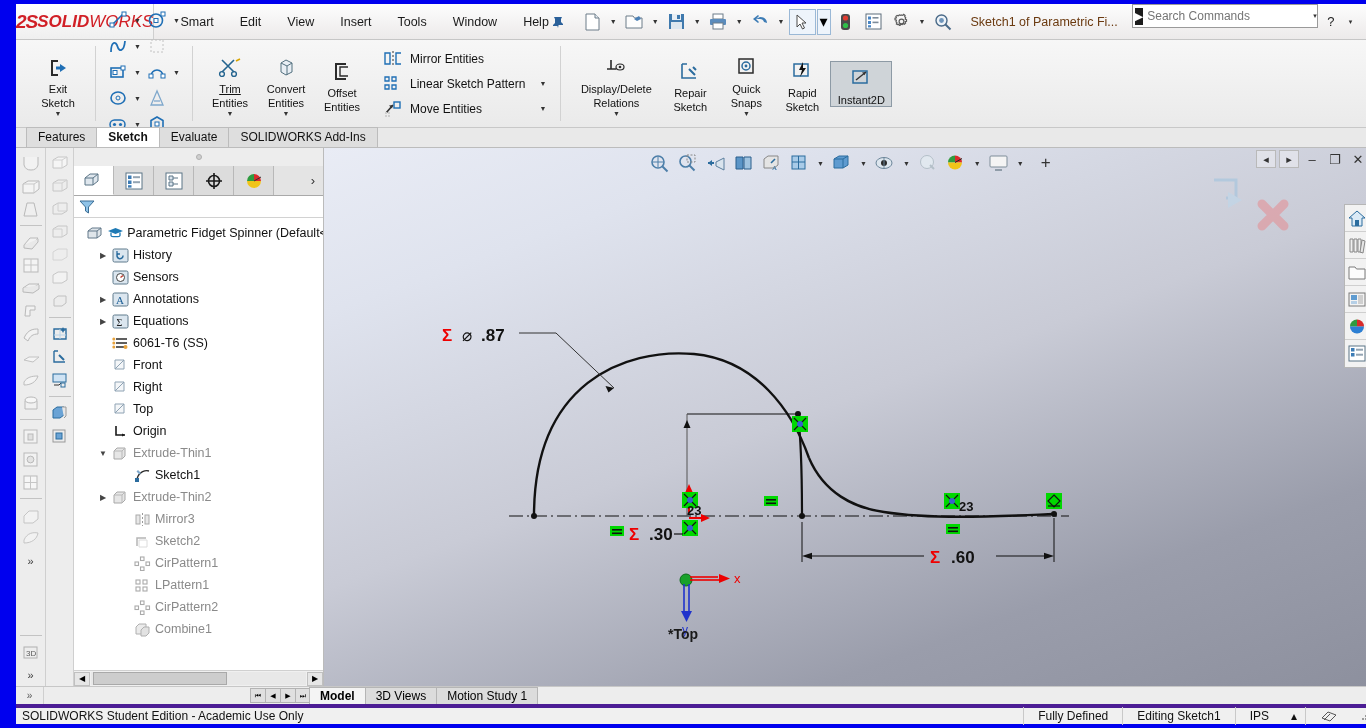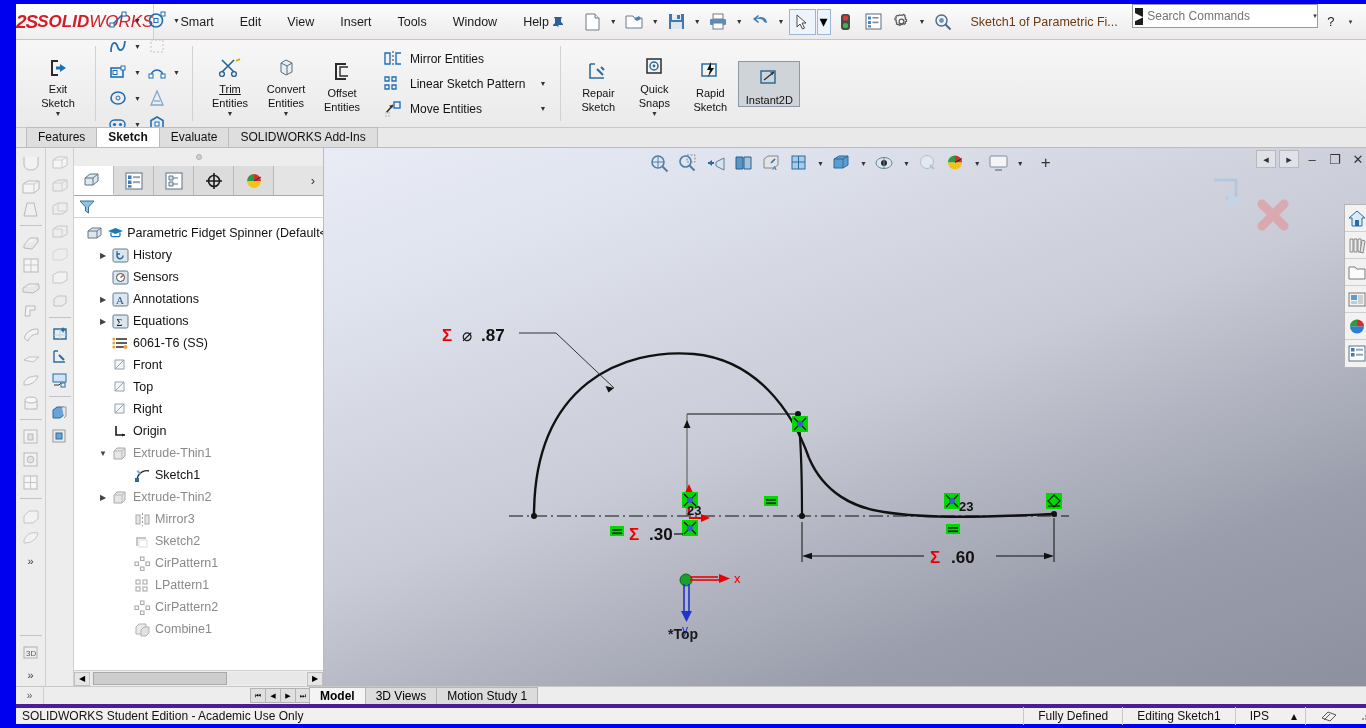--- a/index.html
+++ b/index.html
@@ -445,20 +445,32 @@
               </svg>
           </span>
           <span class="lbl">Move Entities</span>
           <span class="dd">▼</span>
         </div>
       </div>
     </div>
     <div class="rsep"></div>
 
     <div class="rgroup">
+      <div class="bigbtn" style="width:92px">
+        <span class="icon-sq">
+          <svg width="26" height="20" viewBox="0 0 26 20">
+              <path d="M8 2v9M4 11h9" stroke="#2b2b2b" stroke-width="1.6"></path>
+              <ellipse cx="17" cy="9" rx="4" ry="3" fill="none" stroke="#2b2b2b" stroke-width="1.2"></ellipse>
+              <circle cx="17" cy="9" r="1.3" fill="#2b2b2b"></circle>
+            </svg>
+        </span>
+        <span class="lbl">Display/Delete</span>
+        <span class="lbl">Relations</span>
+        <span class="dd">▼</span>
+      </div>
       <div class="bigbtn">
         <span class="icon-sq">
           <svg width="24" height="22" viewBox="0 0 24 22">
               <path d="M4 3h5M4 3v14h14" fill="none" stroke="#2b6c9e" stroke-width="1.6"></path>
               <path d="M11 8l6 6M15 6l3 3" stroke="#2b6c9e" stroke-width="2"></path>
             </svg>
         </span>
         <span class="lbl">Repair</span>
         <span class="lbl">Sketch</span>
       </div>
@@ -832,32 +844,32 @@
         </div>
 
         <div class="tnode" style="padding-left:22px">
           <span class="arrow blank">▶</span>
           <span class="tico">
               <svg width="17" height="15" viewBox="0 0 17 15">
                 <path d="M3 2h9v9H3z" fill="#f4f6f8" stroke="#8fa3b4"></path>
                 <path d="M3 11L12 2" stroke="#8fa3b4"></path>
               </svg>
             </span>
-          <span class="tlabel">Top</span>
+          <span class="tlabel">Right</span>
         </div>
 
         <div class="tnode" style="padding-left:22px">
           <span class="arrow blank">▶</span>
           <span class="tico">
               <svg width="17" height="15" viewBox="0 0 17 15">
                 <path d="M3 2h9v9H3z" fill="#f4f6f8" stroke="#8fa3b4"></path>
                 <path d="M3 11L12 2" stroke="#8fa3b4"></path>
               </svg>
             </span>
-          <span class="tlabel">Right</span>
+          <span class="tlabel">Top</span>
         </div>
 
         <div class="tnode" style="padding-left:22px">
           <span class="arrow blank">▶</span>
           <span class="tico">
               <svg width="17" height="15" viewBox="0 0 17 15">
                 <path d="M4 2v9h9" fill="none" stroke="#1a1a1a" stroke-width="1.6"></path>
                 <path d="M13 11l-3-1.6v3.2z" fill="#1a1a1a"></path>
               </svg>
             </span>

